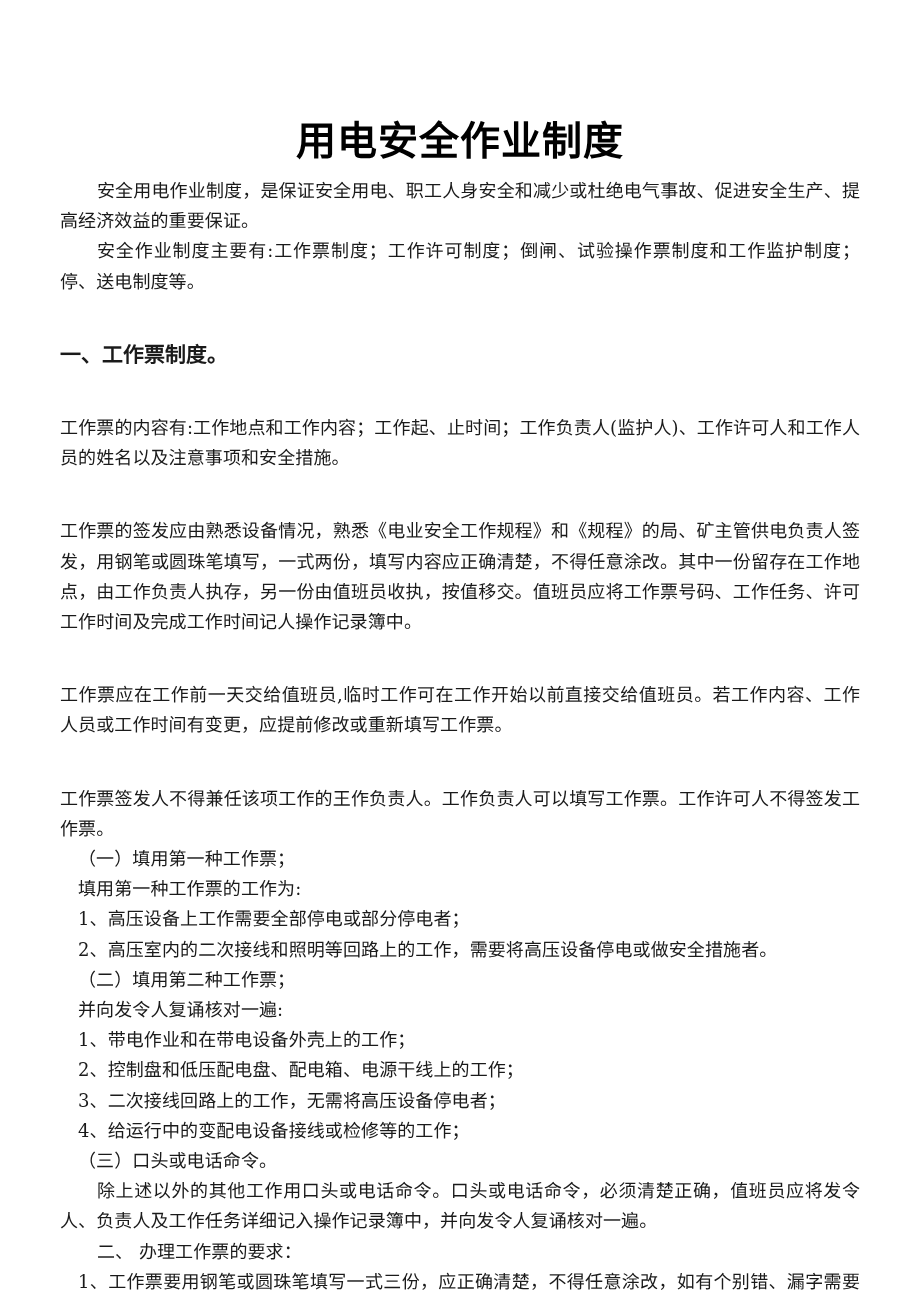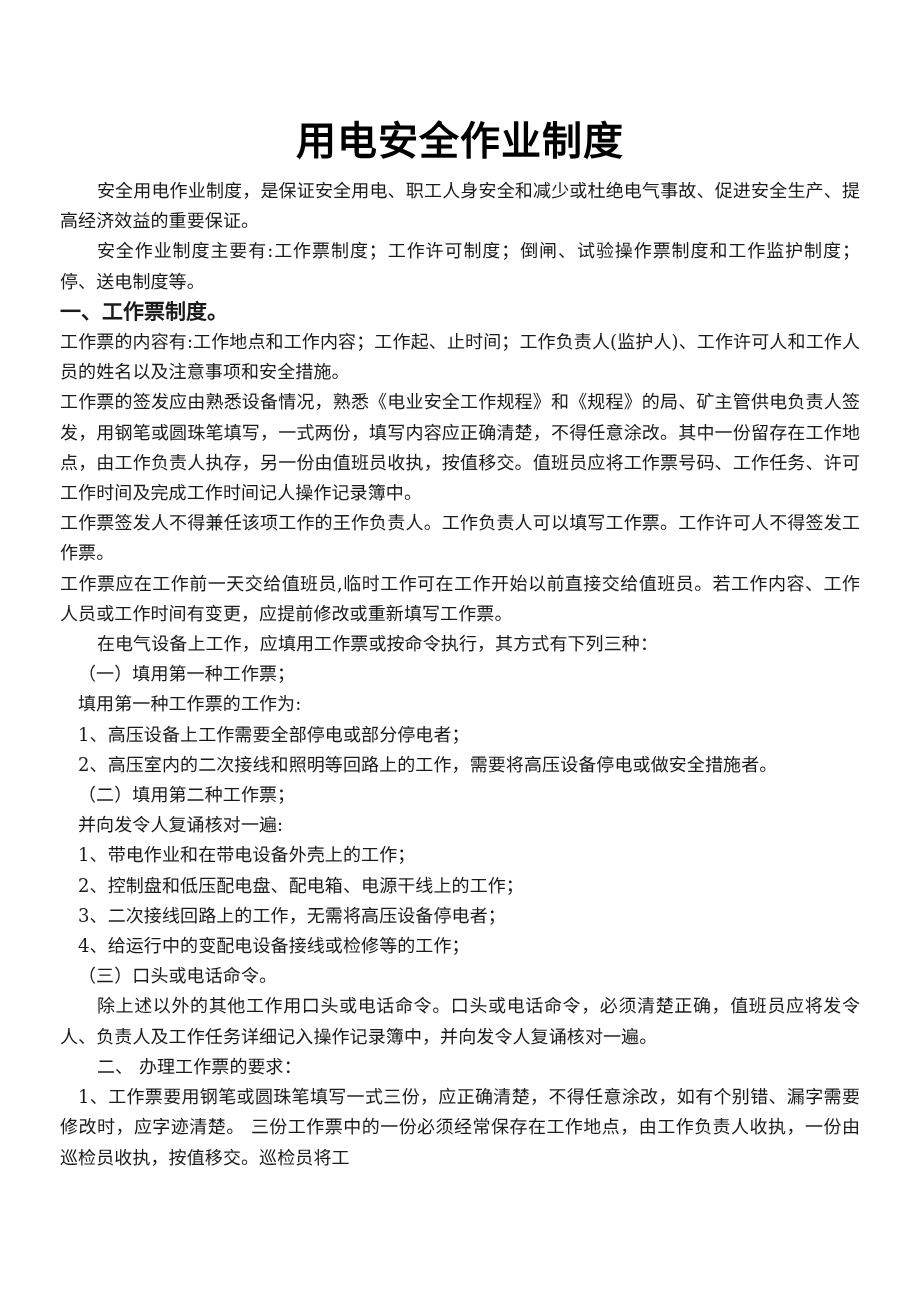--- a/index.html
+++ b/index.html
@@ -46,20 +46,21 @@
     word-break: break-all;
   }
   p.indent {
     text-indent: 2.05em;
   }
   p.indent-half {
     text-indent: 1.0em;
   }
   p.flush {
     text-indent: 0;
+    margin-top: 43px;
   }
   p.bold {
     font-family: "DejaVu Sans", "Liberation Sans", sans-serif;
     font-weight: bold;
     font-size: 21px;
     letter-spacing: 0;
   }
   p.last {
     margin-bottom: 0;
   }
@@ -69,23 +70,22 @@
 
 <div class="page">
   <div class="doc-body">
     <h1 class="doc-title">用电安全作业制度</h1>
     <div id="paragraph-container">
         <p class="para indent">安全用电作业制度，是保证安全用电、职工人身安全和减少或杜绝电气事故、促进安全生产、提高经济效益的重要保证。</p>
         <p class="para indent">安全作业制度主要有:工作票制度；工作许可制度；倒闸、试验操作票制度和工作监护制度；停、送电制度等。</p>
         <p class="para bold flush">一、工作票制度。</p>
         <p class="para flush">工作票的内容有:工作地点和工作内容；工作起、止时间；工作负责人(监护人)、工作许可人和工作人员的姓名以及注意事项和安全措施。</p>
         <p class="para flush">工作票的签发应由熟悉设备情况，熟悉《电业安全工作规程》和《规程》的局、矿主管供电负责人签发，用钢笔或圆珠笔填写，一式两份，填写内容应正确清楚，不得任意涂改。其中一份留存在工作地点，由工作负责人执存，另一份由值班员收执，按值移交。值班员应将工作票号码、工作任务、许可工作时间及完成工作时间记人操作记录簿中。</p>
+        <p class="para flush">工作票应在工作前一天交给值班员,临时工作可在工作开始以前直接交给值班员。若工作内容、工作人员或工作时间有变更，应提前修改或重新填写工作票。</p>
         <p class="para flush">工作票签发人不得兼任该项工作的王作负责人。工作负责人可以填写工作票。工作许可人不得签发工作票。</p>
-        <p class="para flush">工作票应在工作前一天交给值班员,临时工作可在工作开始以前直接交给值班员。若工作内容、工作人员或工作时间有变更，应提前修改或重新填写工作票。</p>
-        <p class="para indent">在电气设备上工作，应填用工作票或按命令执行，其方式有下列三种：</p>
         <p class="para indent-half">（一）填用第一种工作票；</p>
         <p class="para indent-half">填用第一种工作票的工作为:</p>
         <p class="para indent-half">1、高压设备上工作需要全部停电或部分停电者；</p>
         <p class="para indent-half">2、高压室内的二次接线和照明等回路上的工作，需要将高压设备停电或做安全措施者。</p>
         <p class="para indent-half">（二）填用第二种工作票；</p>
         <p class="para indent-half">并向发令人复诵核对一遍:</p>
         <p class="para indent-half">1、带电作业和在带电设备外壳上的工作；</p>
         <p class="para indent-half">2、控制盘和低压配电盘、配电箱、电源干线上的工作；</p>
         <p class="para indent-half">3、二次接线回路上的工作，无需将高压设备停电者；</p>
         <p class="para indent-half">4、给运行中的变配电设备接线或检修等的工作；</p>

